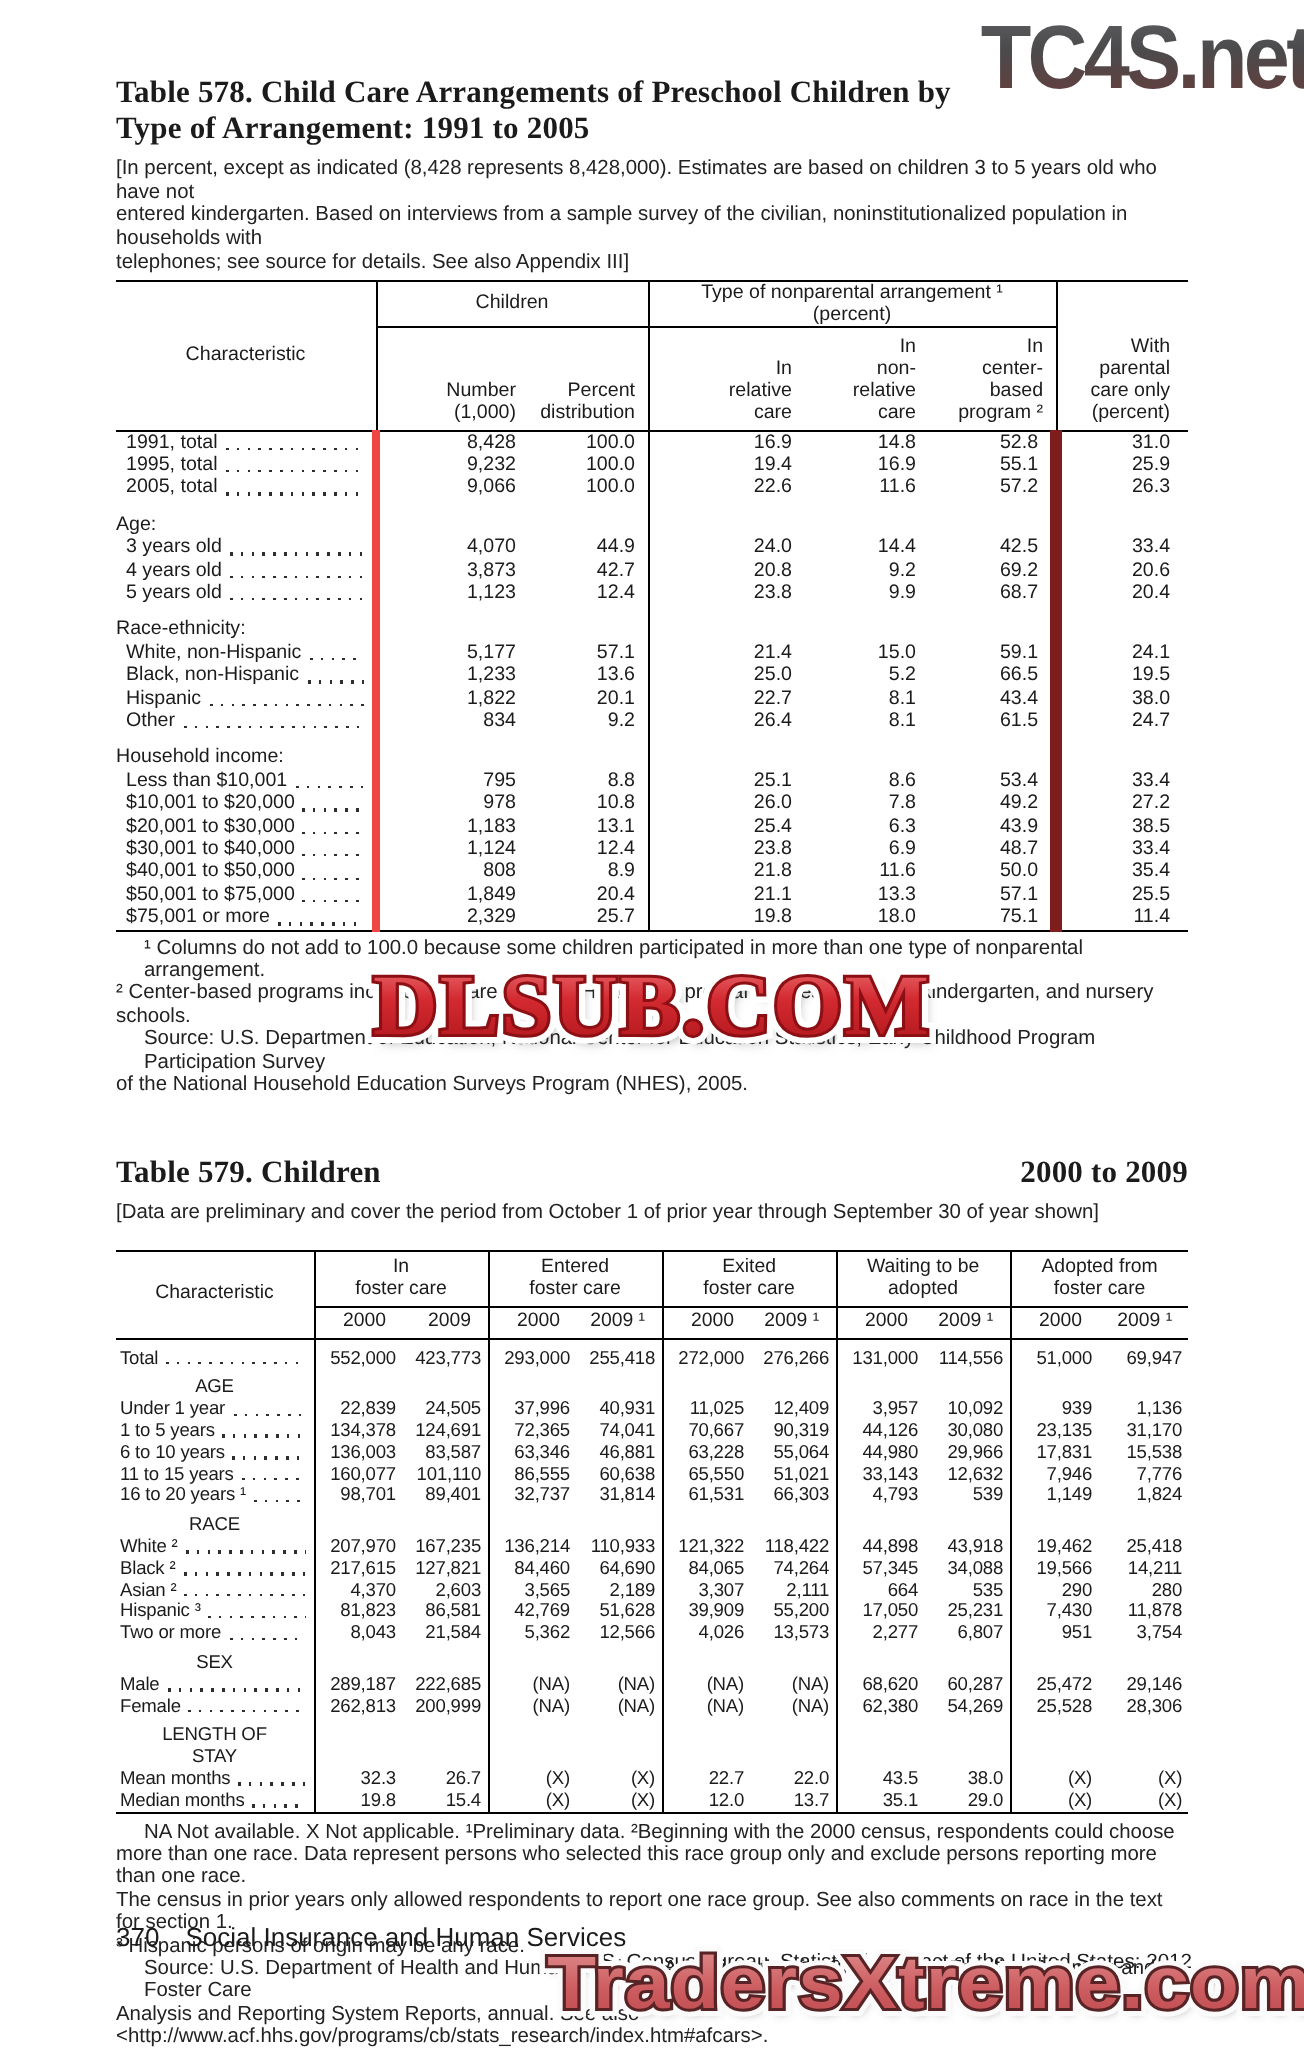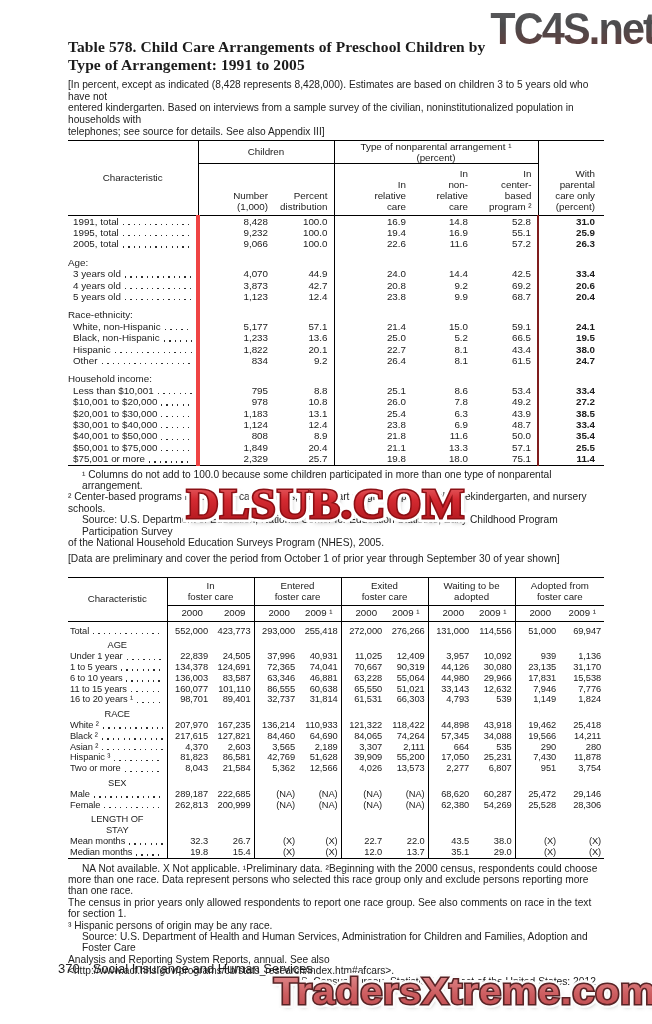--- a/index.html
+++ b/index.html
@@ -1,18 +1,18 @@
 <!DOCTYPE html>
 <html><head>
 <meta charset="utf-8">
 <style>
   html,body{margin:0;padding:0;background:#ffffff;}
   body{width:652px;height:1024px;position:relative;font-family:"Liberation Sans",sans-serif;color:#1b1b1b;}
   .page{position:absolute;inset:0;overflow:hidden;background:#fff;}
-  .content{position:absolute;left:68px;width:536px;top:0;}
+  .content{position:absolute;left:58px;width:536px;top:0;}
 
   
   .tbl-title{font-family:"Liberation Serif",serif;font-weight:bold;font-size:15.5px;line-height:18px;white-space:pre-line;letter-spacing:.1px;}
   .t578-title{margin-top:38px;}
   .note{font-size:10.2px;line-height:11.7px;white-space:pre-line;margin-top:5px;color:#222;}
 
   
   table{border-collapse:collapse;table-layout:fixed;width:536px;}
   th,td{padding:0;font-weight:normal;vertical-align:bottom;}
   .num{text-align:right;white-space:nowrap;}
@@ -31,21 +31,21 @@
   .t578 .sub{text-align:right;vertical-align:bottom;padding-top:4px;padding-bottom:3px;border-bottom:1.5px solid #000;}
   .t578 .s0{padding-right:4px;}
   .t578 .s1,.t578 .s3,.t578 .s4{padding-right:6px;}
   .t578 .s2{padding-right:6px;border-left:1px solid #000;}
   .t578 .parental{text-align:right;vertical-align:bottom;padding-right:9px;padding-bottom:3px;border-left:1px solid #000;border-bottom:1.5px solid #000;}
   .t578 tbody td{line-height:11.4px;}
   .t578 .c0{padding-right:4px;border-left:4px solid #ef4444;}
   .t578 .c1{padding-right:6px;}
   .t578 .c2{padding-right:6px;border-left:1px solid #000;}
   .t578 .c3,.t578 .c4{padding-right:6px;}
-  .t578 .c5{padding-right:9px;border-left:2px solid #7f1d1d;font-weight:bold;}
+  .t578 .c5{padding-right:9px;border-left:6px solid #7f1d1d;}
   .t578 .gap td{height:7px;}
   .t578 .sec{text-align:left;}
   .t578 .lblwrap{padding-left:5px;}
 
   
   .t579-titlebar{display:flex;justify-content:space-between;margin-top:30px;}
   .t579{margin-top:12px;border-top:1.5px solid #000;border-bottom:1.5px solid #000;font-size:9.3px;letter-spacing:-.1px;}
   .t579 thead th{white-space:pre-line;line-height:10.8px;font-size:9.7px;letter-spacing:0;}
   .t579 .char{vertical-align:middle;text-align:center;border-right:1px solid #000;border-bottom:1.8px solid #000;}
   .t579 .grp{text-align:center;vertical-align:middle;padding:3px 0 2px 0;border-left:1px solid #000;border-bottom:1px solid #000;}
@@ -435,20 +435,24 @@
         </tbody>
     </table>
 
     <div class="foot f578" id="t578-foot">
         <div class="ind">¹ Columns do not add to 100.0 because some children participated in more than one type of nonparental arrangement.</div>
         <div class="">² Center-based programs include day care centers, Head Start programs, preschools, prekindergarten, and nursery schools.</div>
         <div class="ind">Source: U.S. Department of Education, National Center for Education Statistics, Early Childhood Program Participation Survey</div>
         <div class="">of the National Household Education Surveys Program (NHES), 2005.</div>
       </div>
 
+    <div class="tbl-title t579-titlebar">
+      <span>Table 579. Children</span>
+      <span>2000 to 2009</span>
+    </div>
     <div class="note">[Data are preliminary and cover the period from October 1 of prior year through September 30 of year shown]</div>
 
     <table class="t579">
       <colgroup>
         <col style="width:99px">
         <col style="width:44px">
           <col style="width:43px">
           <col style="width:44px">
           <col style="width:43px">
         <col style="width:44px">

